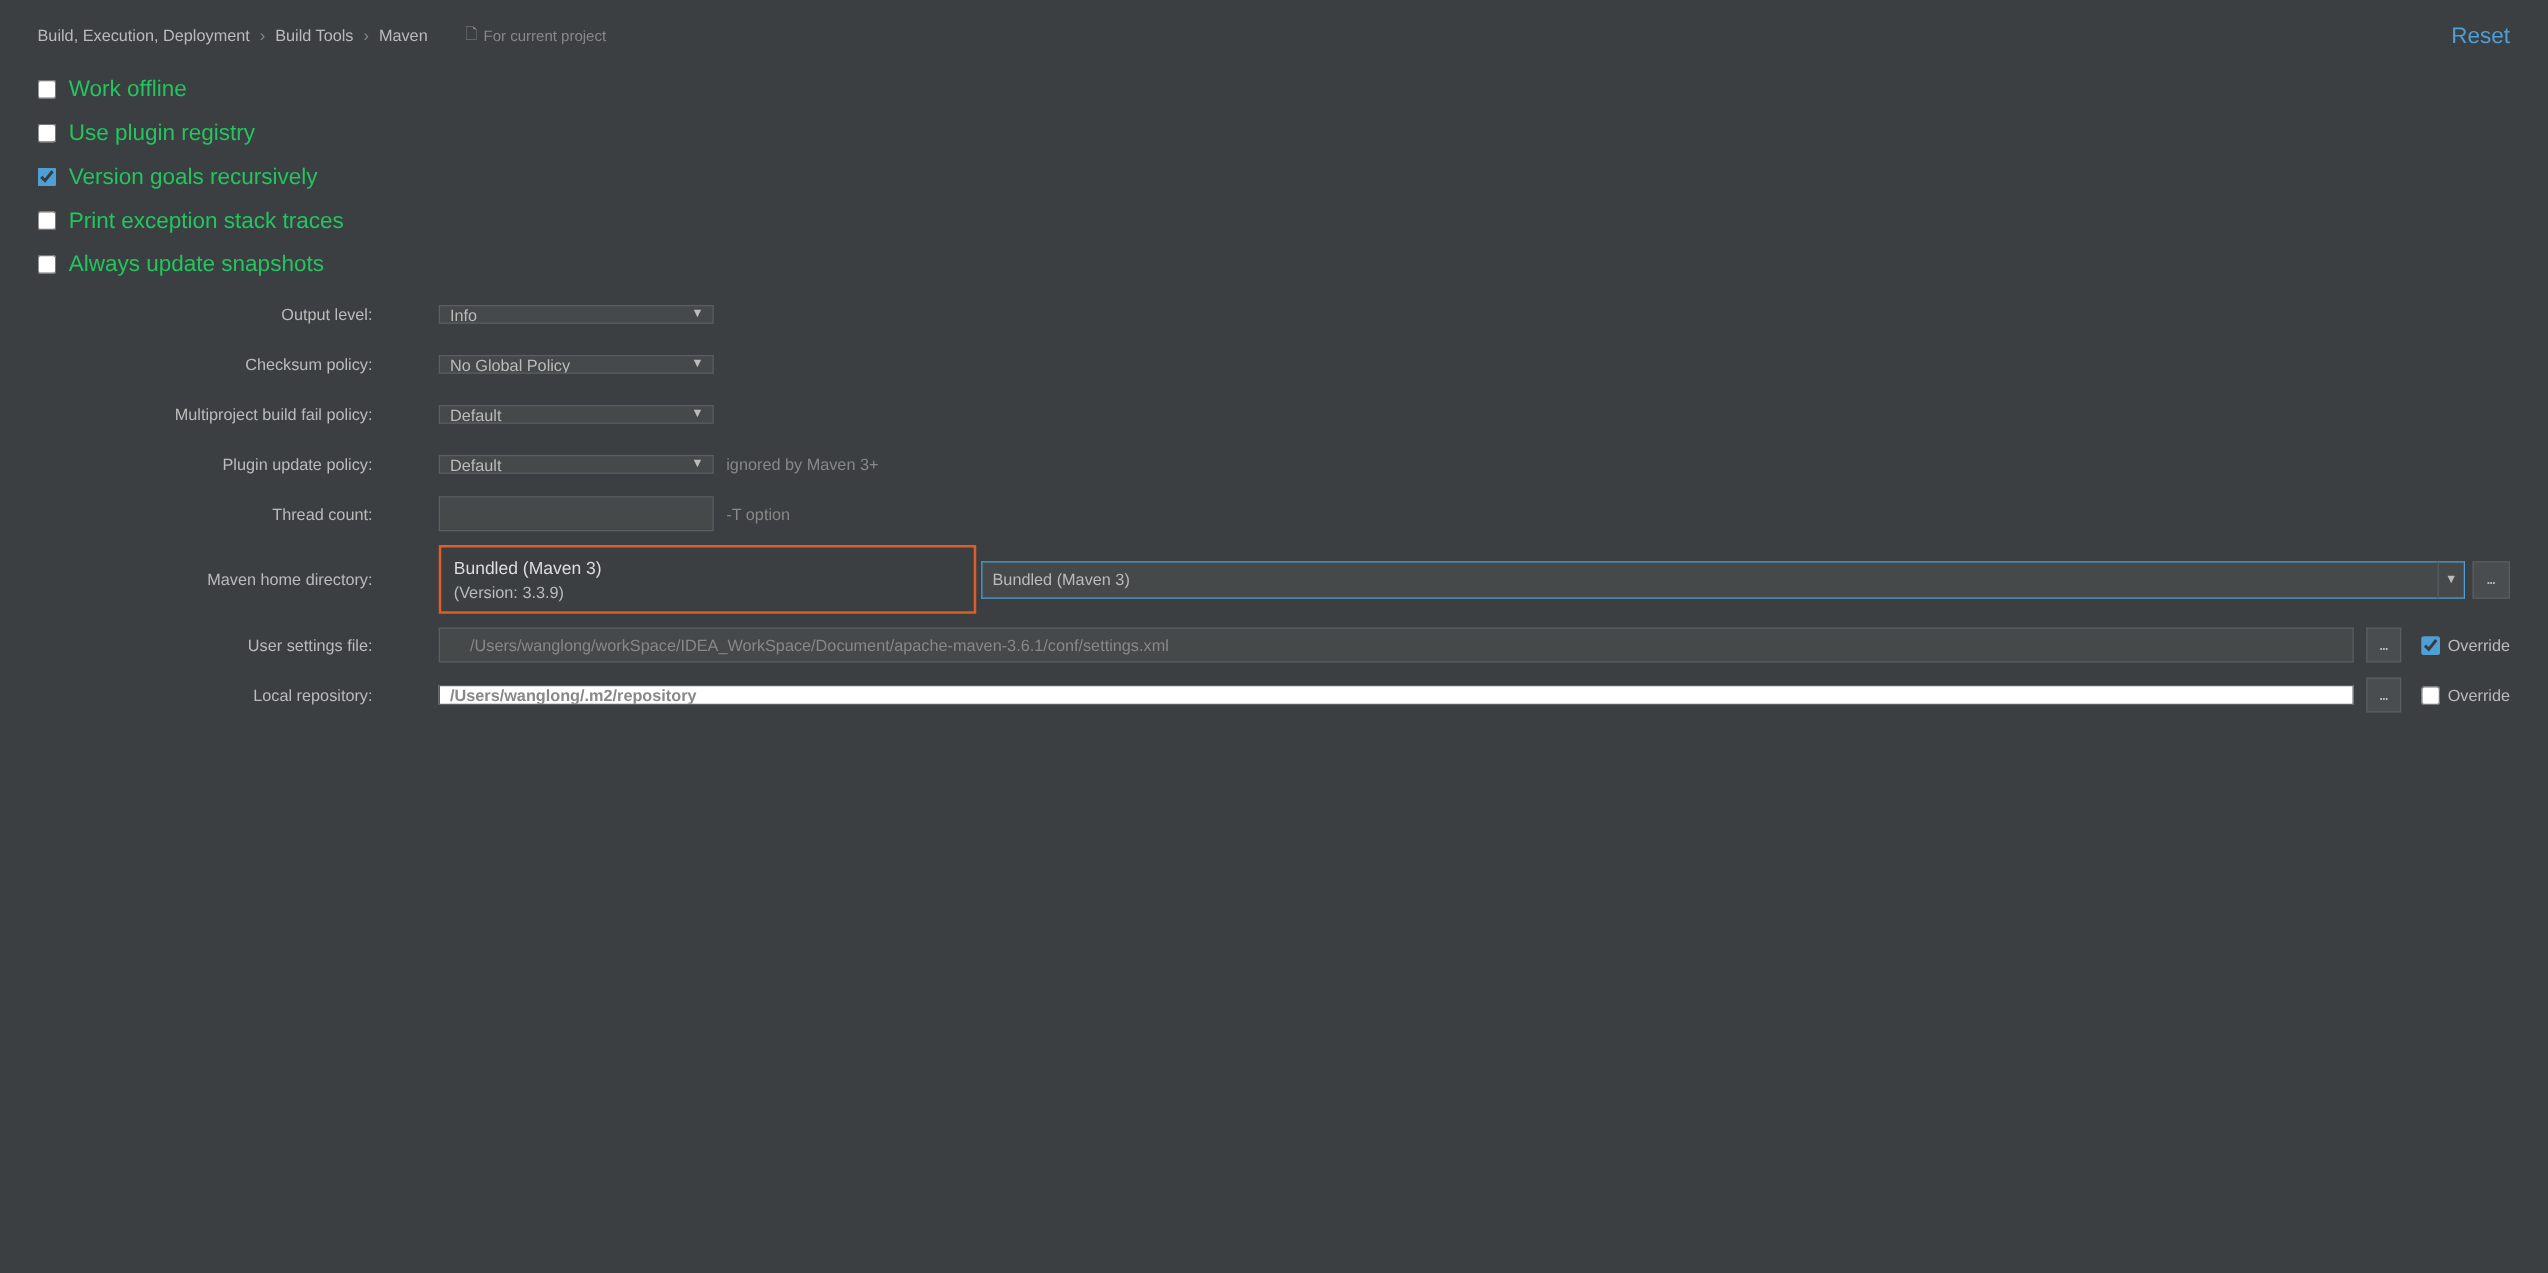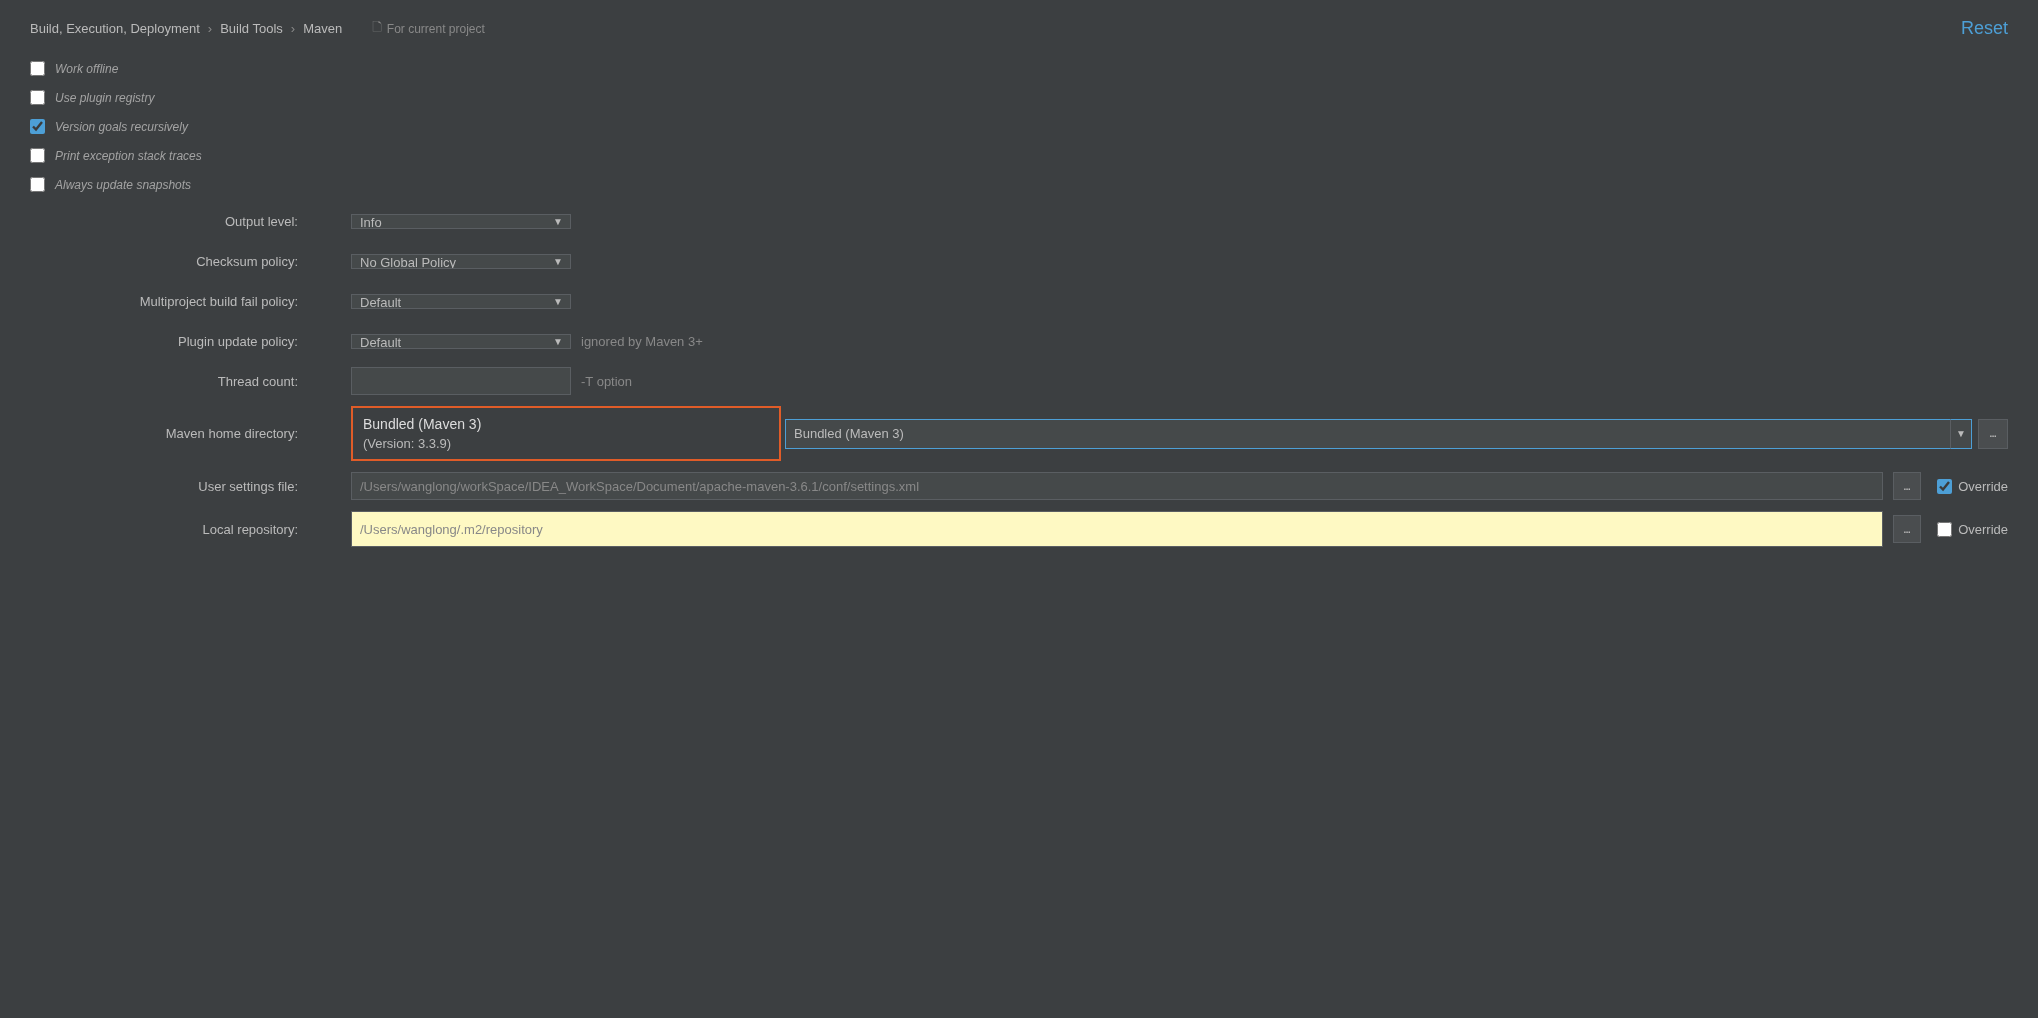--- a/index.html
+++ b/index.html
@@ -65,24 +65,23 @@
     }
 
     .checkbox-row input[type="checkbox"] {
       width: 15px;
       height: 15px;
       accent-color: #4d9fd6;
       cursor: pointer;
     }
 
     .checkbox-label {
-      font-size: 12px;
-      color: #a3a3a3;
+      font-size: 18px;
+      color: #22c55e;
       user-select: none;
-      font-style: italic;
     }
 
     
     .form-section {
       margin-top: 10px;
     }
 
     .form-row {
       display: flex;
       align-items: center;
@@ -376,33 +375,33 @@
             <button class="combo-dropdown-btn">▼</button>
           </div>
           <button class="combo-browse-btn" style="font-size:11px; font-family: monospace;">…</button>
         </div>
       </div>
     </div>
 
     <div class="form-row">
       <div class="form-label">User settings file:</div>
       <div class="form-control-area">
-        <input type="text" class="path-input" style="flex: 1 1 0%; height: 28px; background: rgb(69, 73, 74); border: 1px solid rgb(90, 94, 98); color: rgb(136, 136, 136); font-size: 13px; padding: 0px 8px; outline: none;" value="/Users/wanglong/workSpace/IDEA_WorkSpace/Document/apache-maven-3.6.1/conf/settings.xml">
+        <input type="text" class="path-input" style="flex: 1 1 0%; height: 28px; background: rgb(69, 73, 74); border: 1px solid rgb(90, 94, 98); color: rgb(136, 136, 136); font-size: 13px; padding: 0px 24px; outline: none;" value="/Users/wanglong/workSpace/IDEA_WorkSpace/Document/apache-maven-3.6.1/conf/settings.xml">
         <button class="browse-btn" style="font-size:11px; font-family:monospace;">…</button>
         <div class="override-check">
           <input type="checkbox" checked="" id="override-user-settings" style="">
           <label for="override-user-settings">Override</label>
         </div>
       </div>
     </div>
 
     <div class="form-row">
       <div class="form-label">Local repository:</div>
       <div class="form-control-area">
-        <input type="text" class="path-input" style="flex: 1 1 0%; height: 36px; background: #fef9c3; border: 1px solid rgb(90, 94, 98); color: rgb(136, 136, 136); font-size: 13px; padding: 0px 8px; outline: none;" value="/Users/wanglong/.m2/repository">
+        <input type="text" class="path-input" style="flex: 1 1 0%; height: 16px; background: #ffffff; border: 1px solid rgb(90, 94, 98); color: rgb(136, 136, 136); font-size: 13px; padding: 0px 8px; outline: none; font-weight: bold;" value="/Users/wanglong/.m2/repository">
         <button class="browse-btn" style="font-size:11px; font-family:monospace;">…</button>
         <div class="override-check">
           <input type="checkbox" id="override-local-repo" style="">
           <label for="override-local-repo">Override</label>
         </div>
       </div>
     </div>
 
   </div>
 

